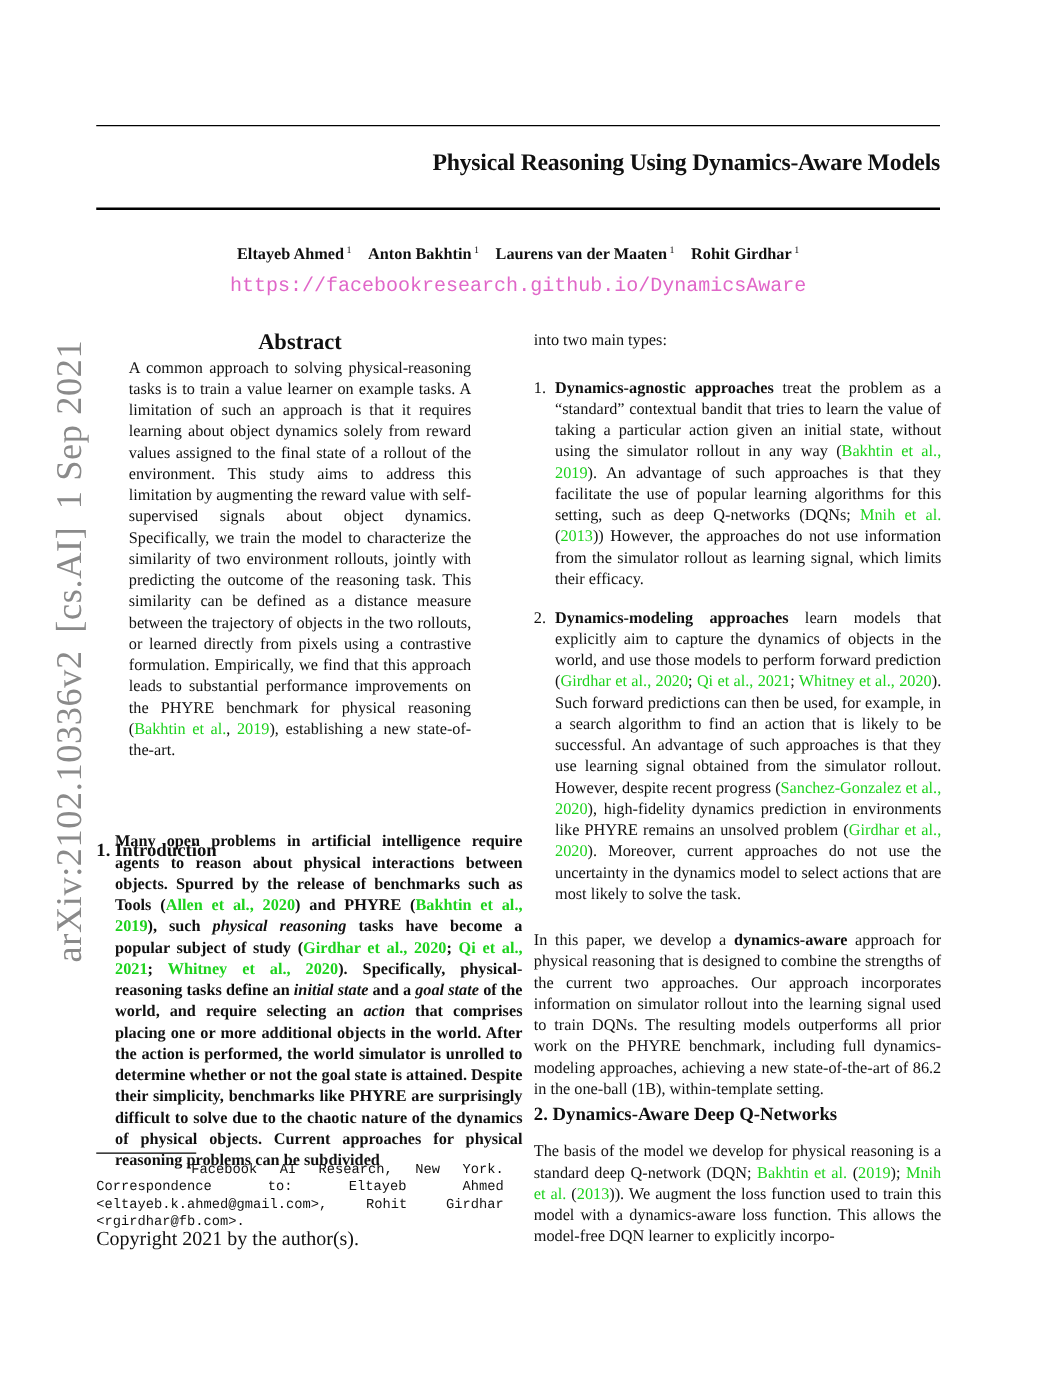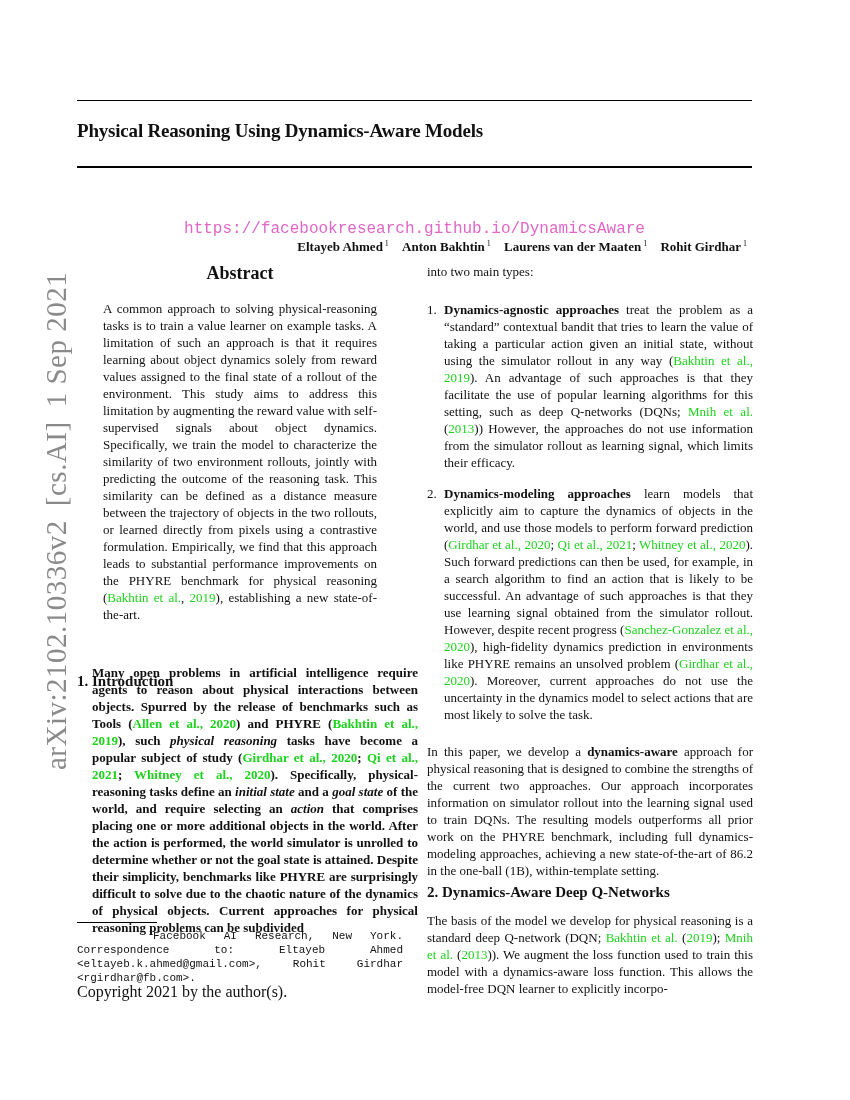--- a/index.html
+++ b/index.html
@@ -1,38 +1,38 @@
 <!DOCTYPE html>
 <html><head>
 <meta charset="utf-8">
 <style>
   html, body { margin: 0; padding: 0; background: #ffffff; }
   body { width: 850px; height: 1100px; position: relative; overflow: hidden;
          font-family: "Liberation Serif", "DejaVu Serif", serif; color: #111; }
   .rule { position: absolute; left: 77px; width: 675px; background: #000; }
   .rule-top { top: 100px; height: 1px; }
   .rule-bottom { top: 166px; height: 2px; }
-  .title { position: absolute; left: 77px; width: 675px; top: 120px; text-align: left;
+  .title { position: absolute; left: 77px; width: 675px; top: 120px; text-align: right;
            font-weight: bold; font-size: 19px; letter-spacing: -0.2px; }
-  .authors { position: absolute; left: 77px; width: 675px; top: 195px; text-align: right;
-             font-weight: bold; font-size: 13px; margin-top: 44px; }
+  .authors { position: absolute; left: 77px; width: 675px; top: 195px; text-align: center;
+             font-weight: bold; font-size: 13px; }
   .authors .author { margin: 0 5px; }
   .authors sup { font-weight: normal; font-size: 8px; vertical-align: 5px; margin-left: 2px; }
   .url { position: absolute; left: 77px; width: 675px; top: 220px; text-align: center;
          font-family: "Liberation Mono", "DejaVu Sans Mono", monospace; font-size: 16px; color: #e066c8; }
   .arxiv { position: absolute; left: 40px; top: 770px; transform-origin: 0 0; transform: rotate(-90deg);
            font-family: "Liberation Serif", serif; font-size: 29px; color: #8a8a8a; white-space: nowrap;
            letter-spacing: 0.5px; }
   .arxiv span { margin-right: 14px; }
   .col { position: absolute; font-size: 13px; line-height: 17px; text-align: justify; hyphens: manual; }
   .col-left { left: 92px; width: 326px; font-weight: bold; }
   .col-right { left: 427px; width: 326px; }
   .abstract-head { position: absolute; left: 103px; width: 274px; top: 263px; text-align: center;
                    font-weight: bold; font-size: 18px; }
-  .abstract-body { position: absolute; left: 103px; width: 274px; top: 300px; font-size: 13px; line-height: 17px;
+  .abstract-body { position: absolute; left: 103px; width: 274px; top: 285px; font-size: 13px; line-height: 17px;
                    text-align: justify; }
   .section-head { position: absolute; font-weight: bold; font-size: 15px; }
   .cite { color: #1dd21d; }
   p { margin: 0; }
   .list { margin: 0; padding: 0; list-style: none; }
   .list li { position: relative; padding-left: 17px; margin-bottom: 14px; }
   .list li .num { position: absolute; left: 0; top: 0; }
   .footrule { position: absolute; left: 77px; top: 922px; width: 80px; height: 1px; background: #000; }
   .footnote { position: absolute; left: 77px; width: 326px; top: 926px; font-size: 11px; line-height: 14px; text-align: justify; font-family: Liberation Mono, monospace; }
   .footnote sup { font-size: 7px; vertical-align: 4px; }

